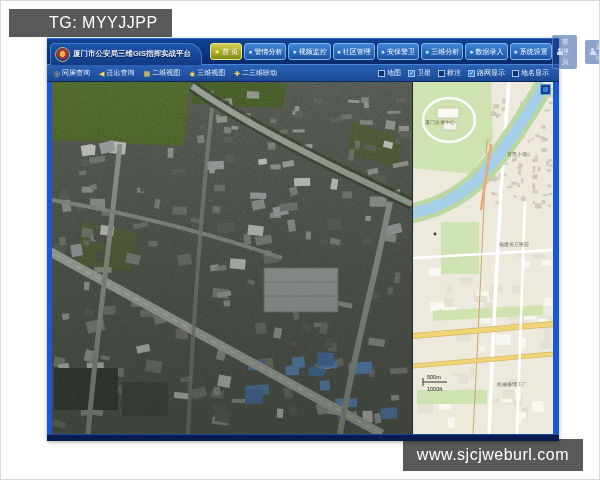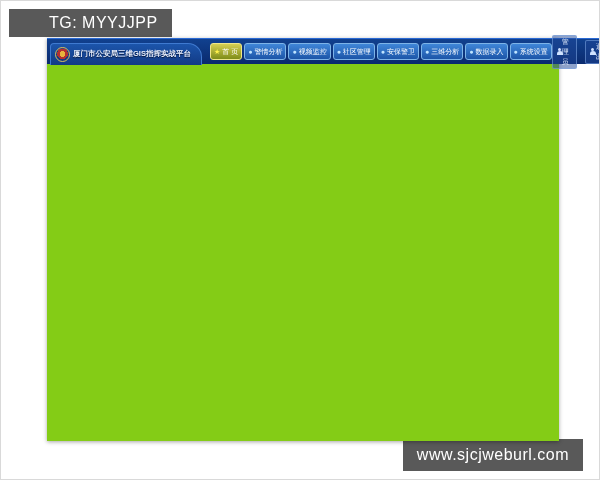--- a/index.html
+++ b/index.html
@@ -8,21 +8,21 @@
 
   
   .badge{position:absolute;background:#595959;color:#fff;display:flex;align-items:center;
          padding:0 14px;font-size:16px;letter-spacing:0.5px;}
   #tg-badge{left:8px;top:8px;height:28px;padding-left:40px;}
   #url-badge{right:16px;bottom:8px;height:32px;}
 
   
   #app-window{position:absolute;left:46px;top:37px;width:512px;height:403px;
               background:#84cc16;box-shadow:0 1px 4px rgba(0,0,0,.35);
-              display:flex;flex-direction:row;}
+              display:flex;flex-direction:column;}
 
   
   #titlebar{height:25px;background:linear-gradient(#11418f,#0a2a6e);display:flex;
             align-items:center;border-top:1px solid #2a6ad4;position:relative;}
   #title-tab{display:flex;align-items:center;gap:3px;height:21px;margin-left:3px;padding:0 10px 0 4px;
              background:linear-gradient(#1c55ab,#123a85);border:1px solid #3f7ad0;border-bottom:none;
              border-radius:4px 14px 0 0;transform:translateY(2px);}
   #logo{width:13px;height:13px;border-radius:50%;
         background:radial-gradient(circle at 50% 45%, #e8b43c 0 30%, #b33030 31% 55%, #163a80 56% 100%);
         border:1px solid #d8c060;flex:0 0 auto;}

